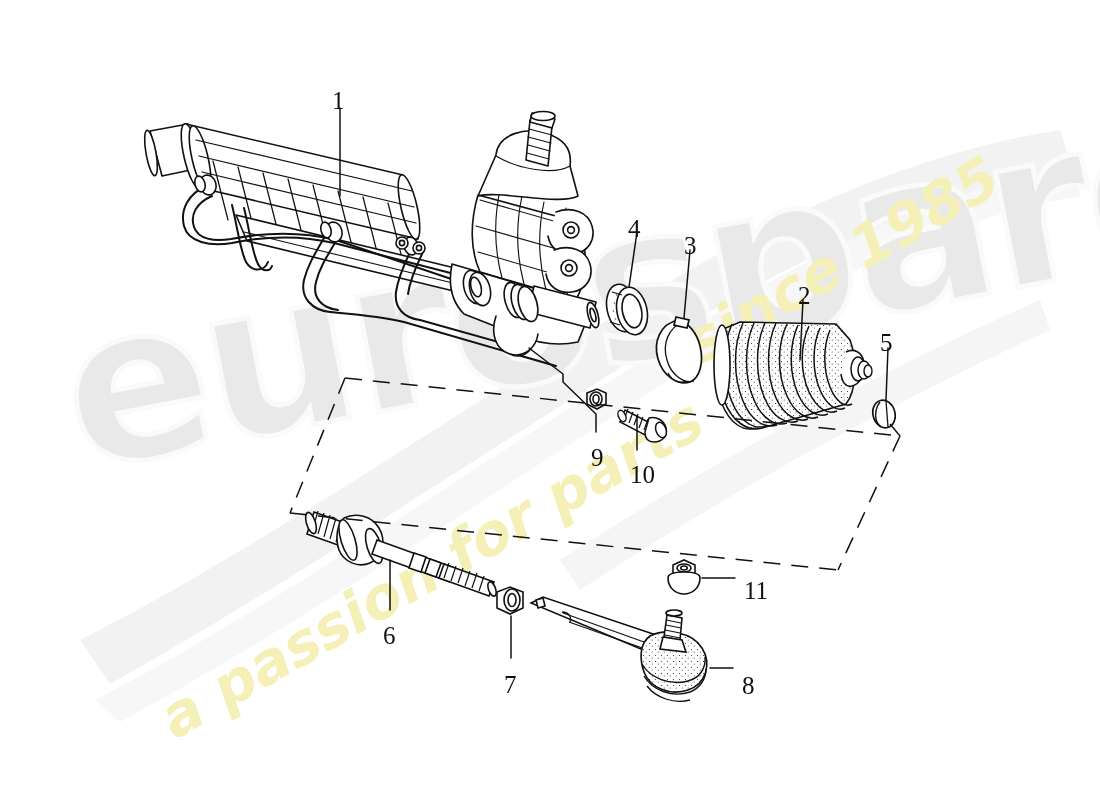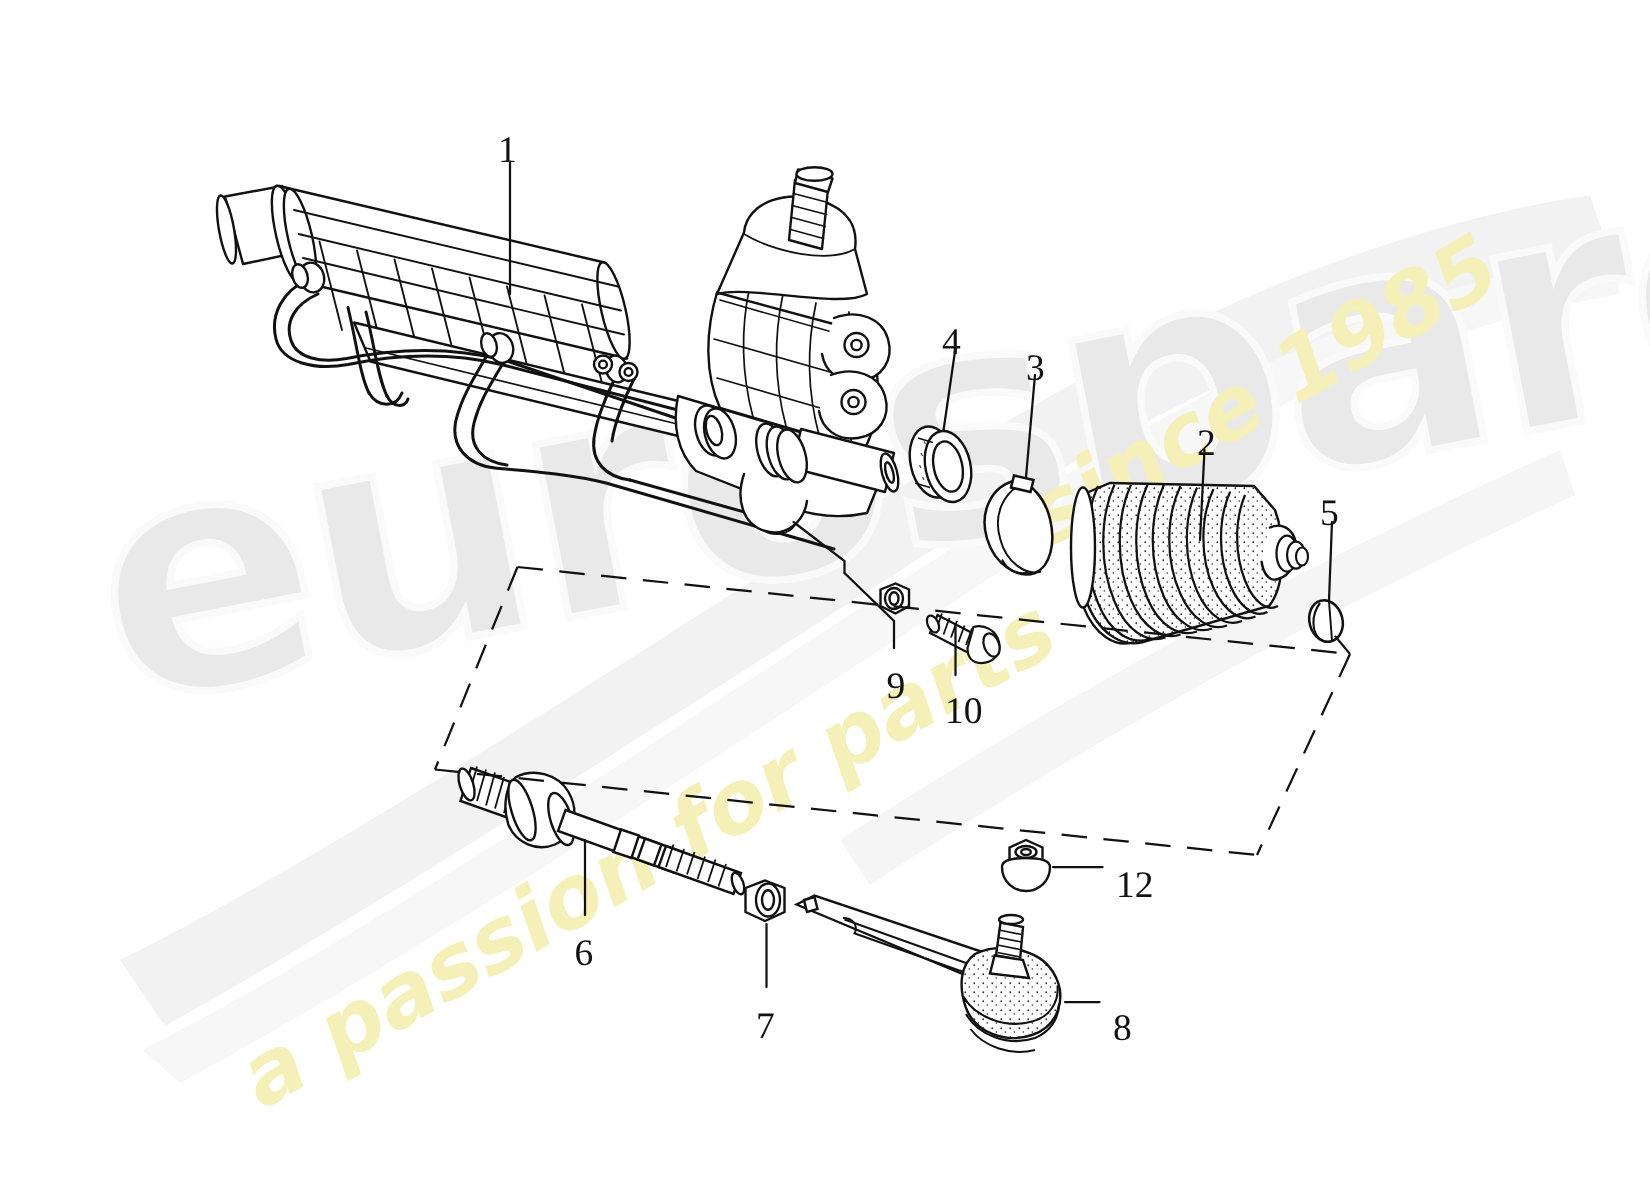--- a/index.html
+++ b/index.html
@@ -394,15 +394,15 @@
   <div class="callout-label" style="left:332px; top:88px;">1</div>
   <div class="callout-label" style="left:798px; top:283px;">2</div>
   <div class="callout-label" style="left:684px; top:233px;">3</div>
   <div class="callout-label" style="left:628px; top:216px;">4</div>
   <div class="callout-label" style="left:880px; top:330px;">5</div>
   <div class="callout-label" style="left:383px; top:623px;">6</div>
   <div class="callout-label" style="left:504px; top:672px;">7</div>
   <div class="callout-label" style="left:742px; top:673px;">8</div>
   <div class="callout-label" style="left:591px; top:445px;">9</div>
   <div class="callout-label" style="left:630px; top:462px;">10</div>
-  <div class="callout-label" style="left:744px; top:578px;">12</div>
+  <div class="callout-label" style="left:744px; top:578px;">11</div>
 
 </div>
 
 </body></html>

